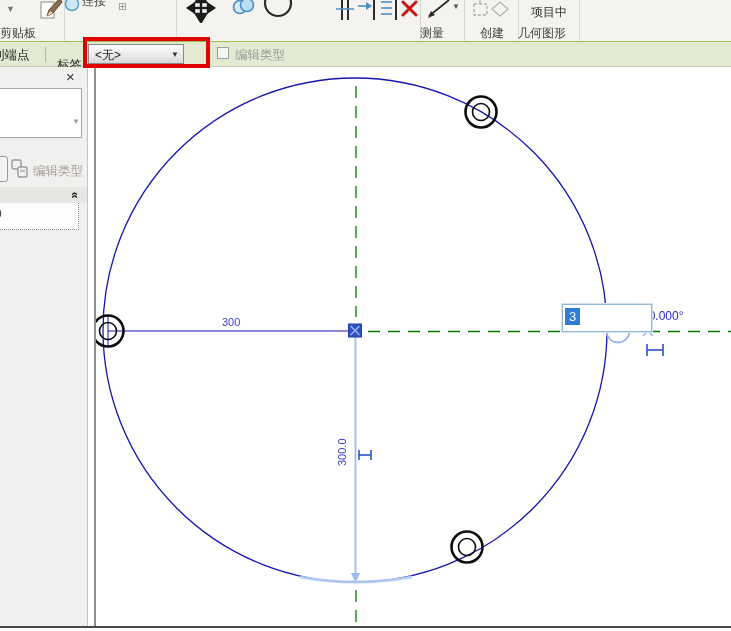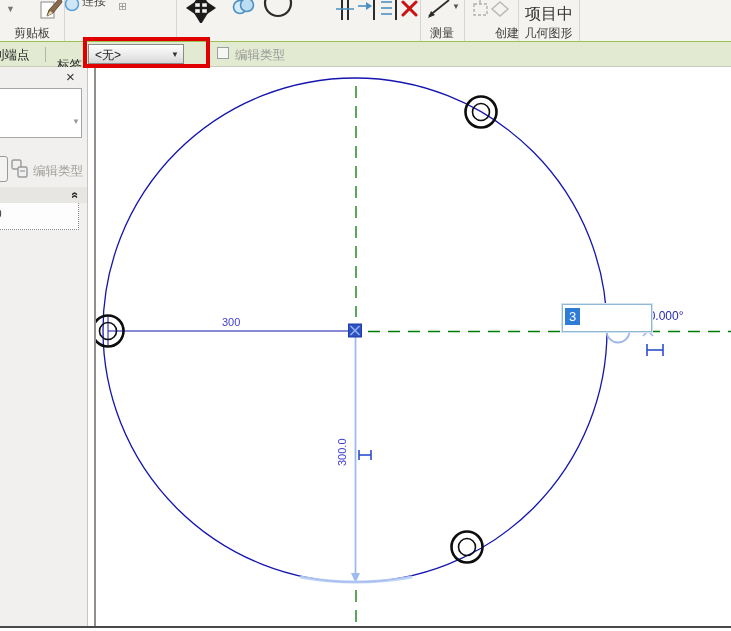--- a/index.html
+++ b/index.html
@@ -5,21 +5,21 @@
   html,body{margin:0;padding:0;}
   body{
     position:relative;width:731px;height:631px;overflow:hidden;
     background:#ffffff;font-family:"Liberation Sans","DejaVu Sans",sans-serif;
     -webkit-font-smoothing:antialiased;
   }
   .abs{position:absolute;}
   
   #ribbon{left:0;top:0;width:731px;height:41px;background:#f4f3f0;overflow:hidden;}
   .panel-sep{top:0;width:1px;height:41px;background:#d8d6d1;}
-  .panel-label{top:25px;font-size:12px;color:#3f3f3f;text-align:center;white-space:nowrap;}
+  .panel-label{top:25px;font-size:12px;color:#3f3f3f;text-align:left;white-space:nowrap;}
   .ribbon-green-line{left:0;top:41px;width:731px;height:1px;background:#9cbf52;}
   .clip-text{font-size:12px;color:#4a4a4a;white-space:nowrap;}
   
   #optionsbar{left:0;top:42px;width:731px;height:25px;background:#e2ead2;border-bottom:1px solid #c9cdb9;box-sizing:border-box;}
   .opt-text{font-size:12.5px;color:#1f1f1f;white-space:nowrap;}
   .opt-sep{width:1px;height:15px;background:#b4b4aa;}
   #tag-dropdown{left:88px;top:44px;width:96px;height:20px;box-sizing:border-box;
     border:1px solid #8a8a8a;background:linear-gradient(#fefefe,#e9e9e9 60%,#d7d7d7);}
   #tag-dropdown .val{position:absolute;left:6px;top:2px;font-size:12px;color:#222;}
   #tag-dropdown .arrow{position:absolute;right:4px;top:5px;font-size:8px;color:#333;}
@@ -122,21 +122,21 @@
     <path d="M2 20 L9 17 L5 13 Z" fill="#2c2c2c"></path>
   </svg>
   <div class="abs" style="left:452px;top:2px;font-size:8px;color:#555">▼</div>
 
   <svg class="abs" style="left:472px;top:-2px" width="40" height="22">
     <rect x="2" y="6" width="13" height="11" fill="none" stroke="#b0b0b0" stroke-width="1.4" stroke-dasharray="3 2"></rect>
     <path d="M28 4 L36 11 L28 18 L20 11 Z" fill="none" stroke="#b8b8b8" stroke-width="1.4"></path>
     <line x1="8" y1="2" x2="8" y2="6" stroke="#b0b0b0" stroke-width="1.4"></line>
   </svg>
 
-  <div class="abs" style="left:519px;top:4px;width:60px;text-align:center;font-size:16px;color:#333">项目中</div>
+  <div class="abs" style="left:519px;top:4px;width:60px;text-align:center;font-size:12px;color:#333">项目中</div>
 </div>
 <div class="abs ribbon-green-line"></div>
 
 <div id="optionsbar" class="abs"></div>
 <div class="abs opt-text" style="left:-8px;top:47px">到端点</div>
 <div class="abs opt-sep" style="left:45px;top:47px"></div>
 <div class="abs opt-text" style="left:57px;top:57px">标签</div>
 <div id="tag-dropdown" class="abs">
   <span class="val">&lt;无&gt;</span>
   <span class="arrow">▼</span>

